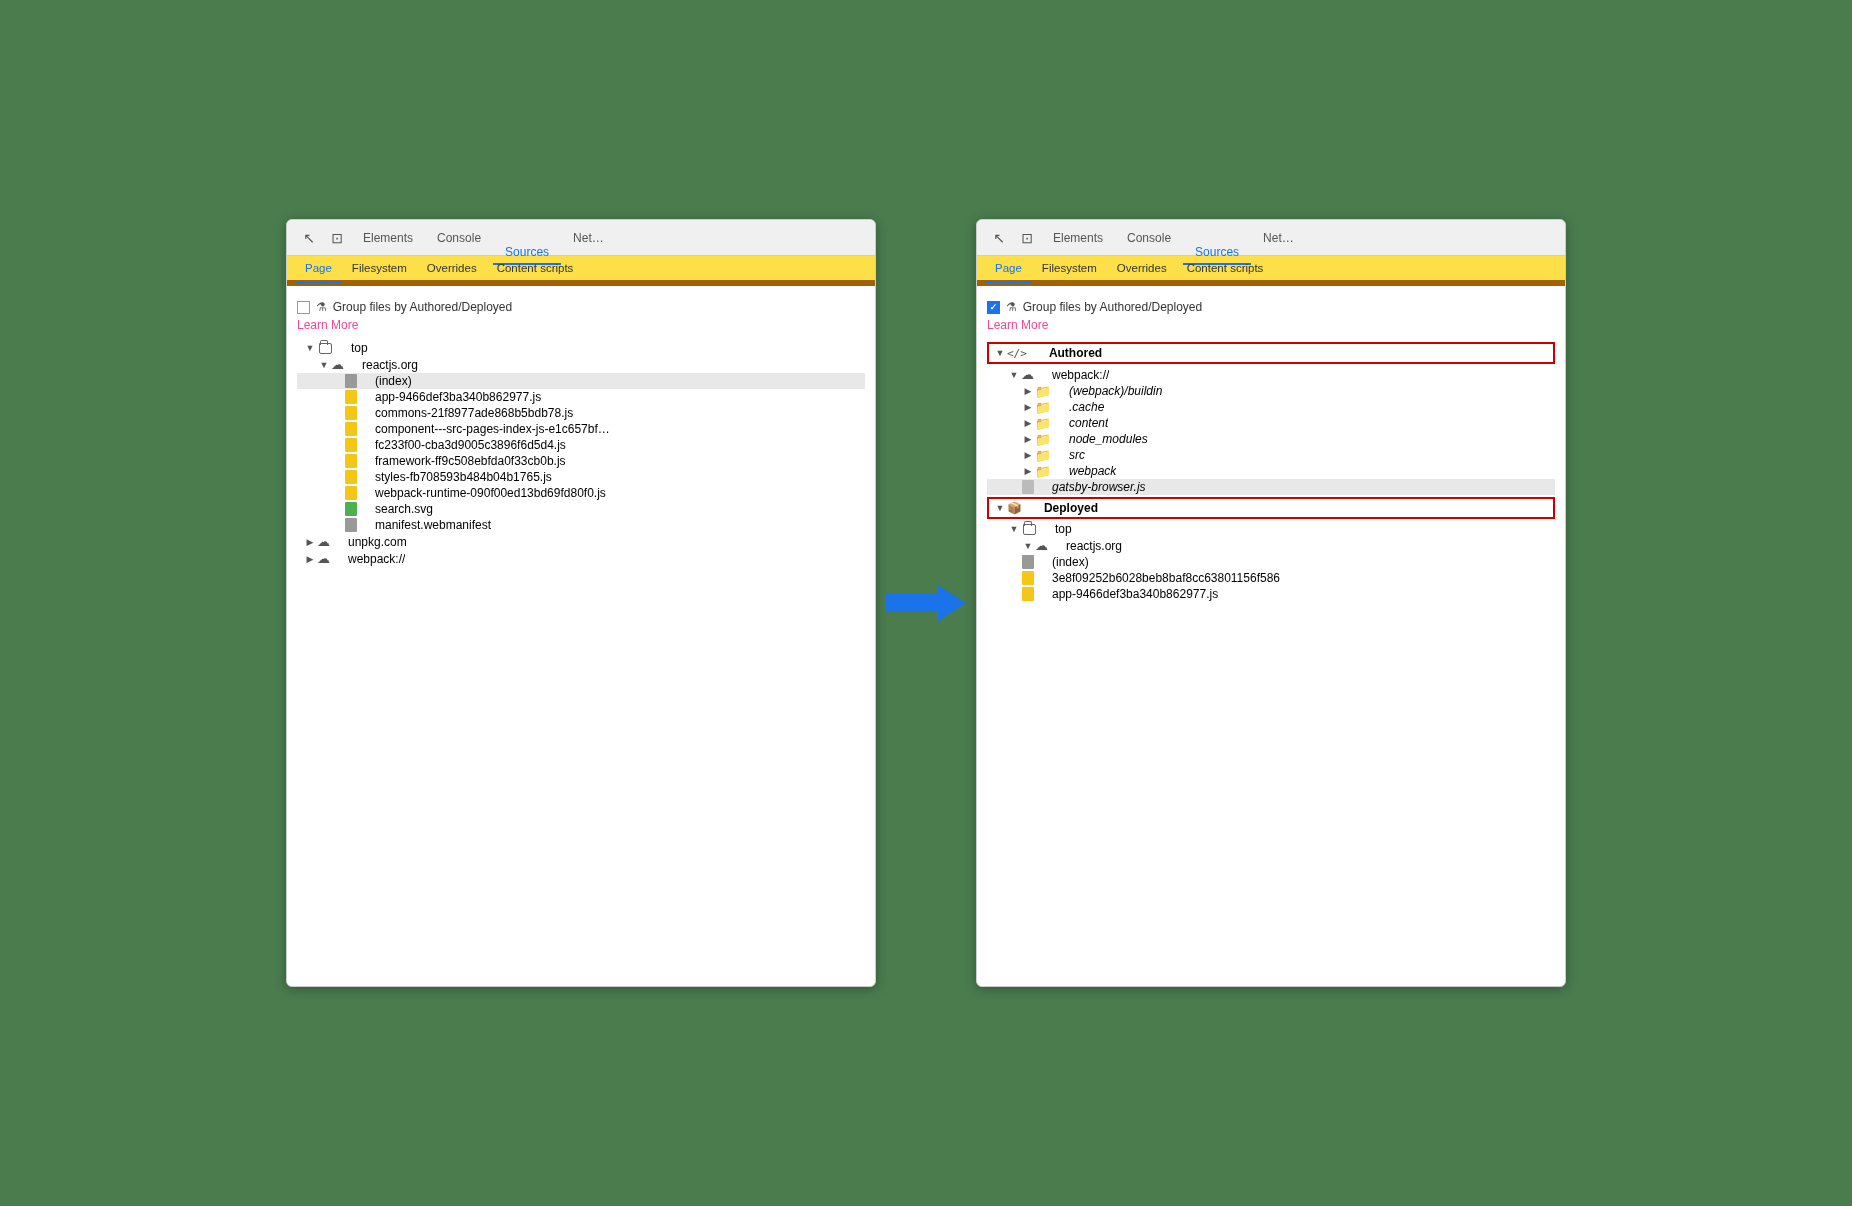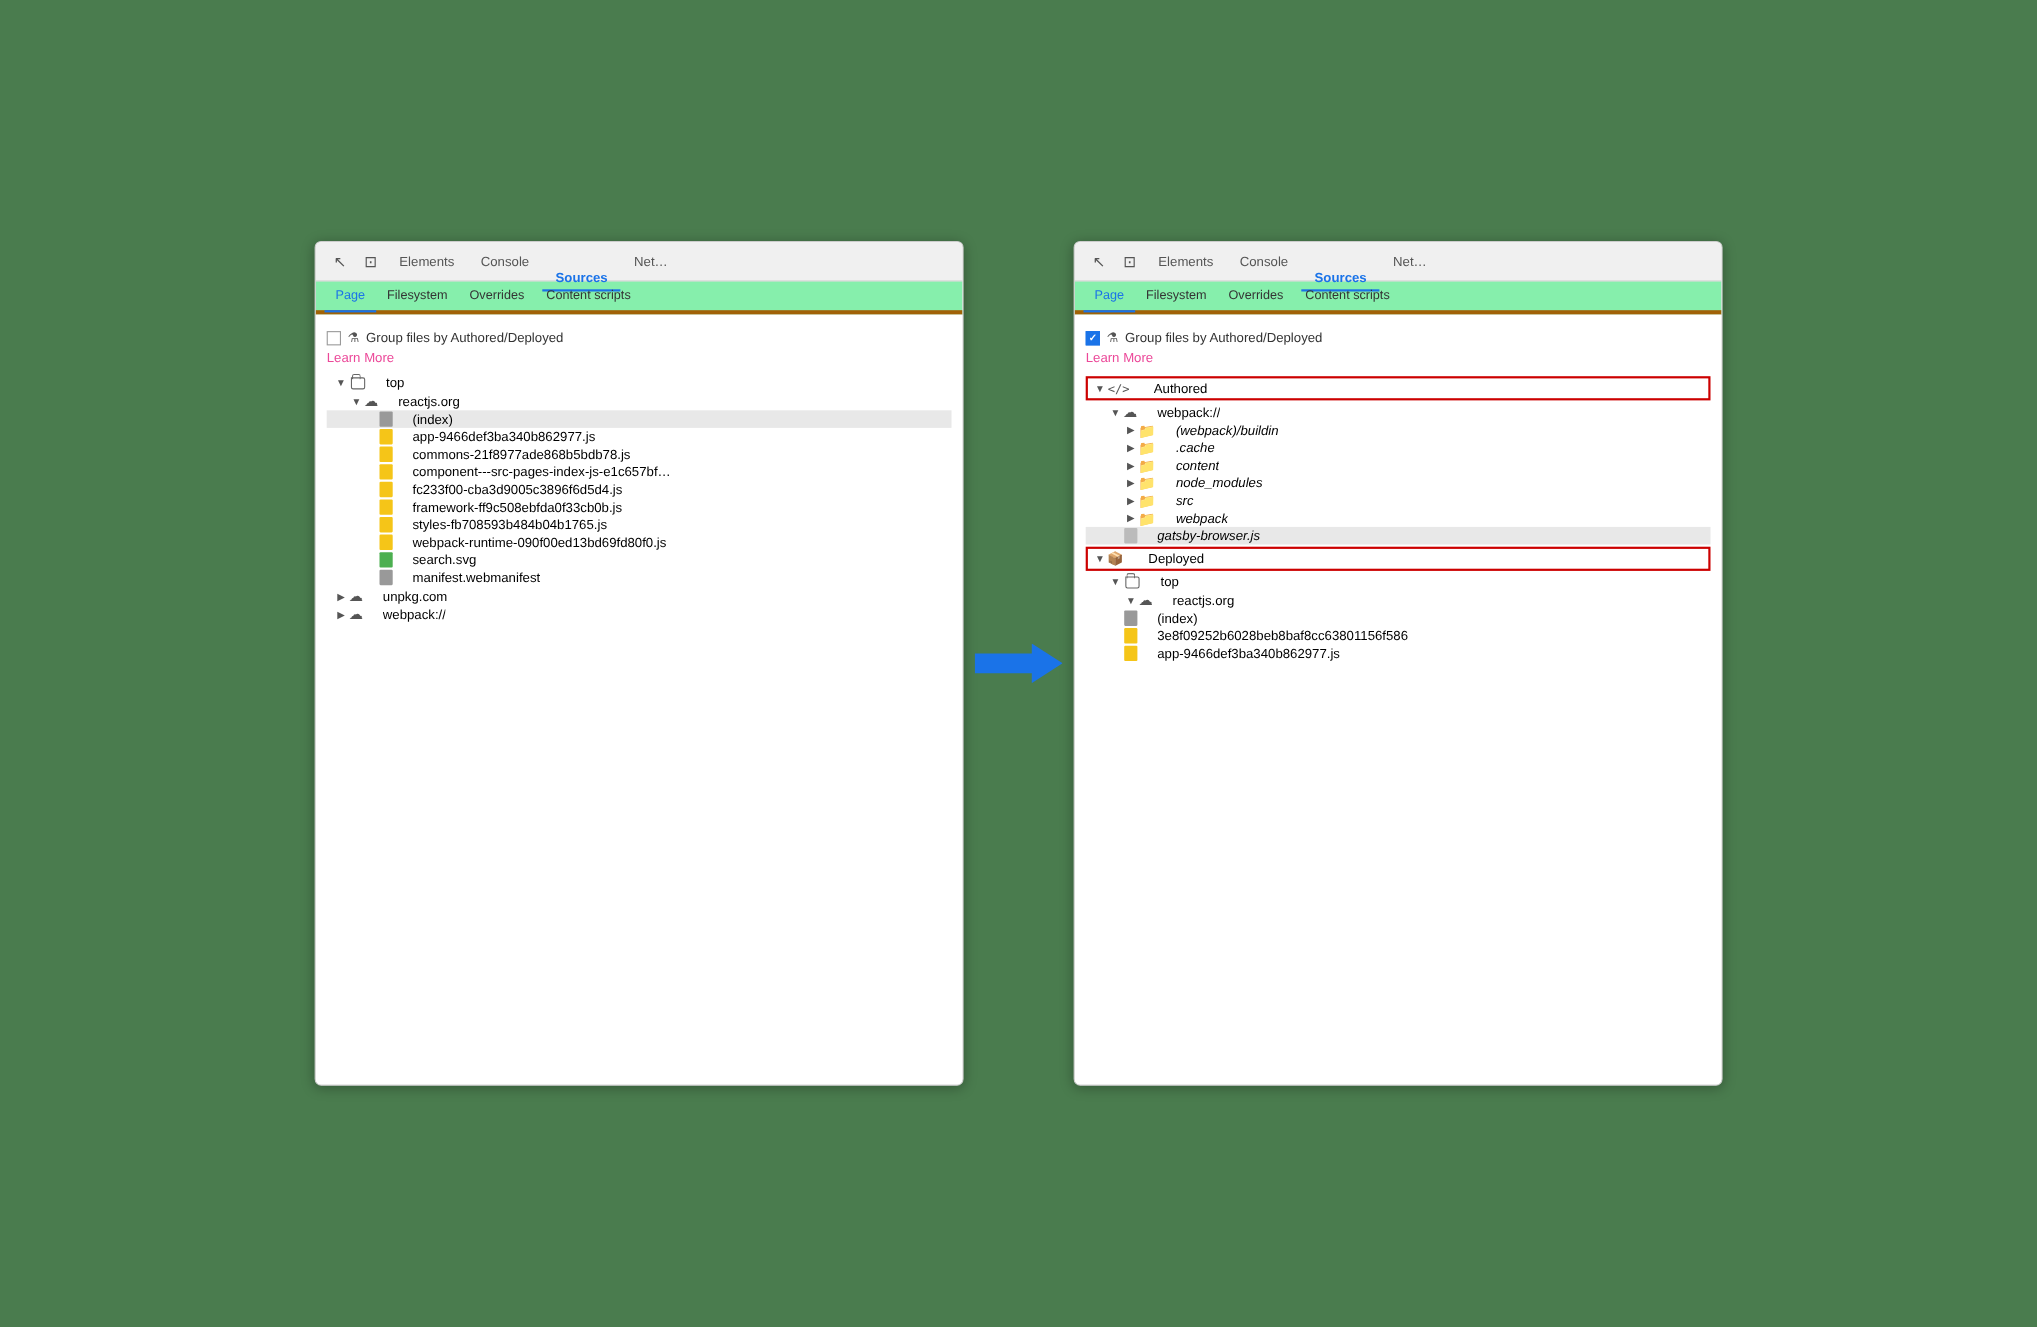--- a/index.html
+++ b/index.html
@@ -51,39 +51,39 @@
       height: 26px;
       display: flex;
       align-items: center;
       font-size: 12px;
       color: #555;
       cursor: pointer;
       position: relative;
     }
     .top-tab.active {
       color: #1a73e8;
-      font-weight: 700;
+      font-weight: 400;
       margin-top: 28px;
     }
     .top-tab.active::after {
       content: '';
       position: absolute;
       bottom: 0;
       left: 0;
       right: 0;
       height: 2px;
       background: #1a73e8;
     }
     .sub-tabs {
       display: flex;
       align-items: center;
       padding: 0 8px;
       height: 30px;
-      background: #86efac;
-      border-bottom: 4px solid #a16207;
+      background: #fde047;
+      border-bottom: 6px solid #a16207;
       gap: 0;
     }
     .sub-tab {
       padding: 0 10px;
       height: 30px;
       display: flex;
       align-items: center;
       font-size: 11.5px;
       color: #333;
       cursor: pointer;
@@ -253,21 +253,21 @@
     .authored-section-header {
       display: flex;
       align-items: center;
       padding: 2px 4px;
       border: 2px solid #cc0000;
       background: #fff;
       margin: 2px 0;
       cursor: pointer;
     }
     .authored-section-header .label-text {
-      font-weight: 400;
+      font-weight: 700;
       font-size: 12px;
     }
     .arrow-container {
       width: 100px;
       display: flex;
       align-items: center;
       justify-content: center;
       flex-shrink: 0;
     }
     .blue-arrow-shape {

